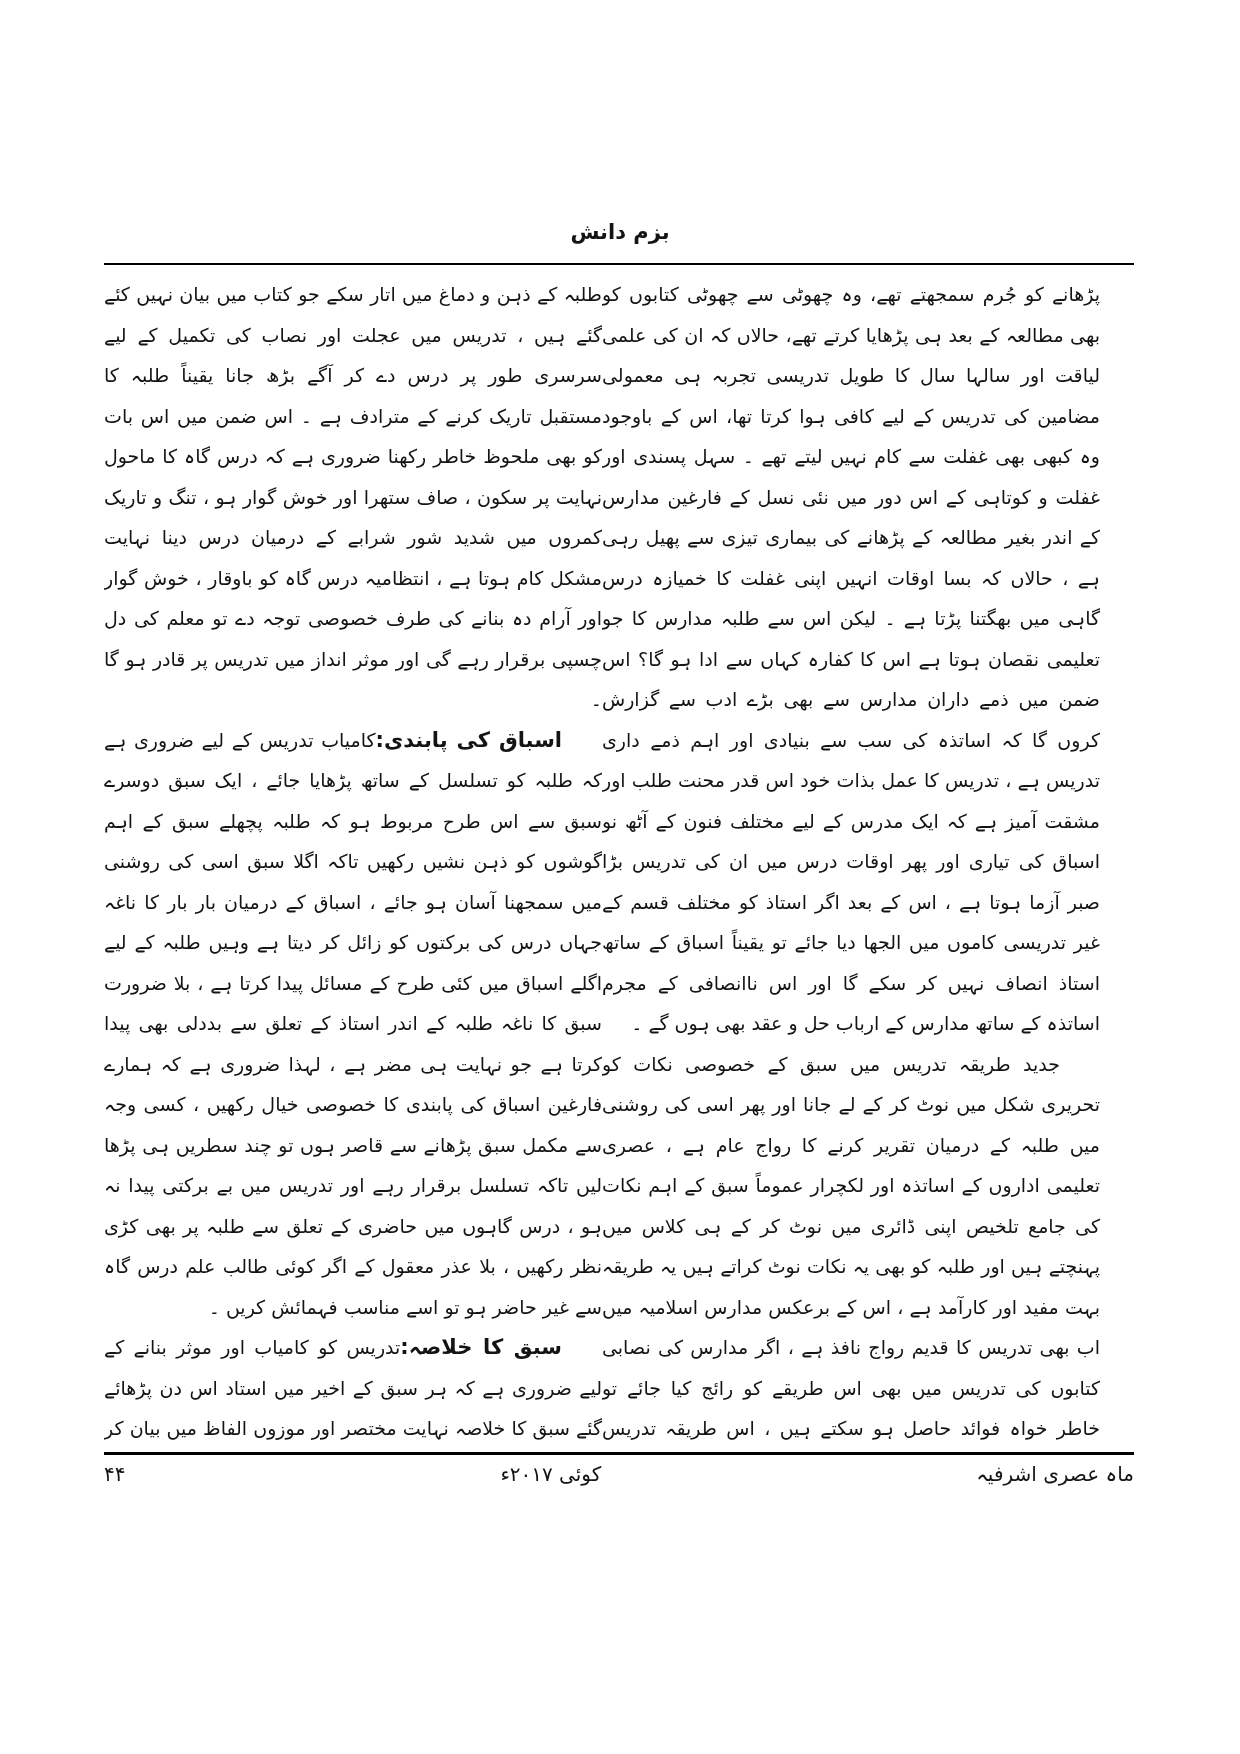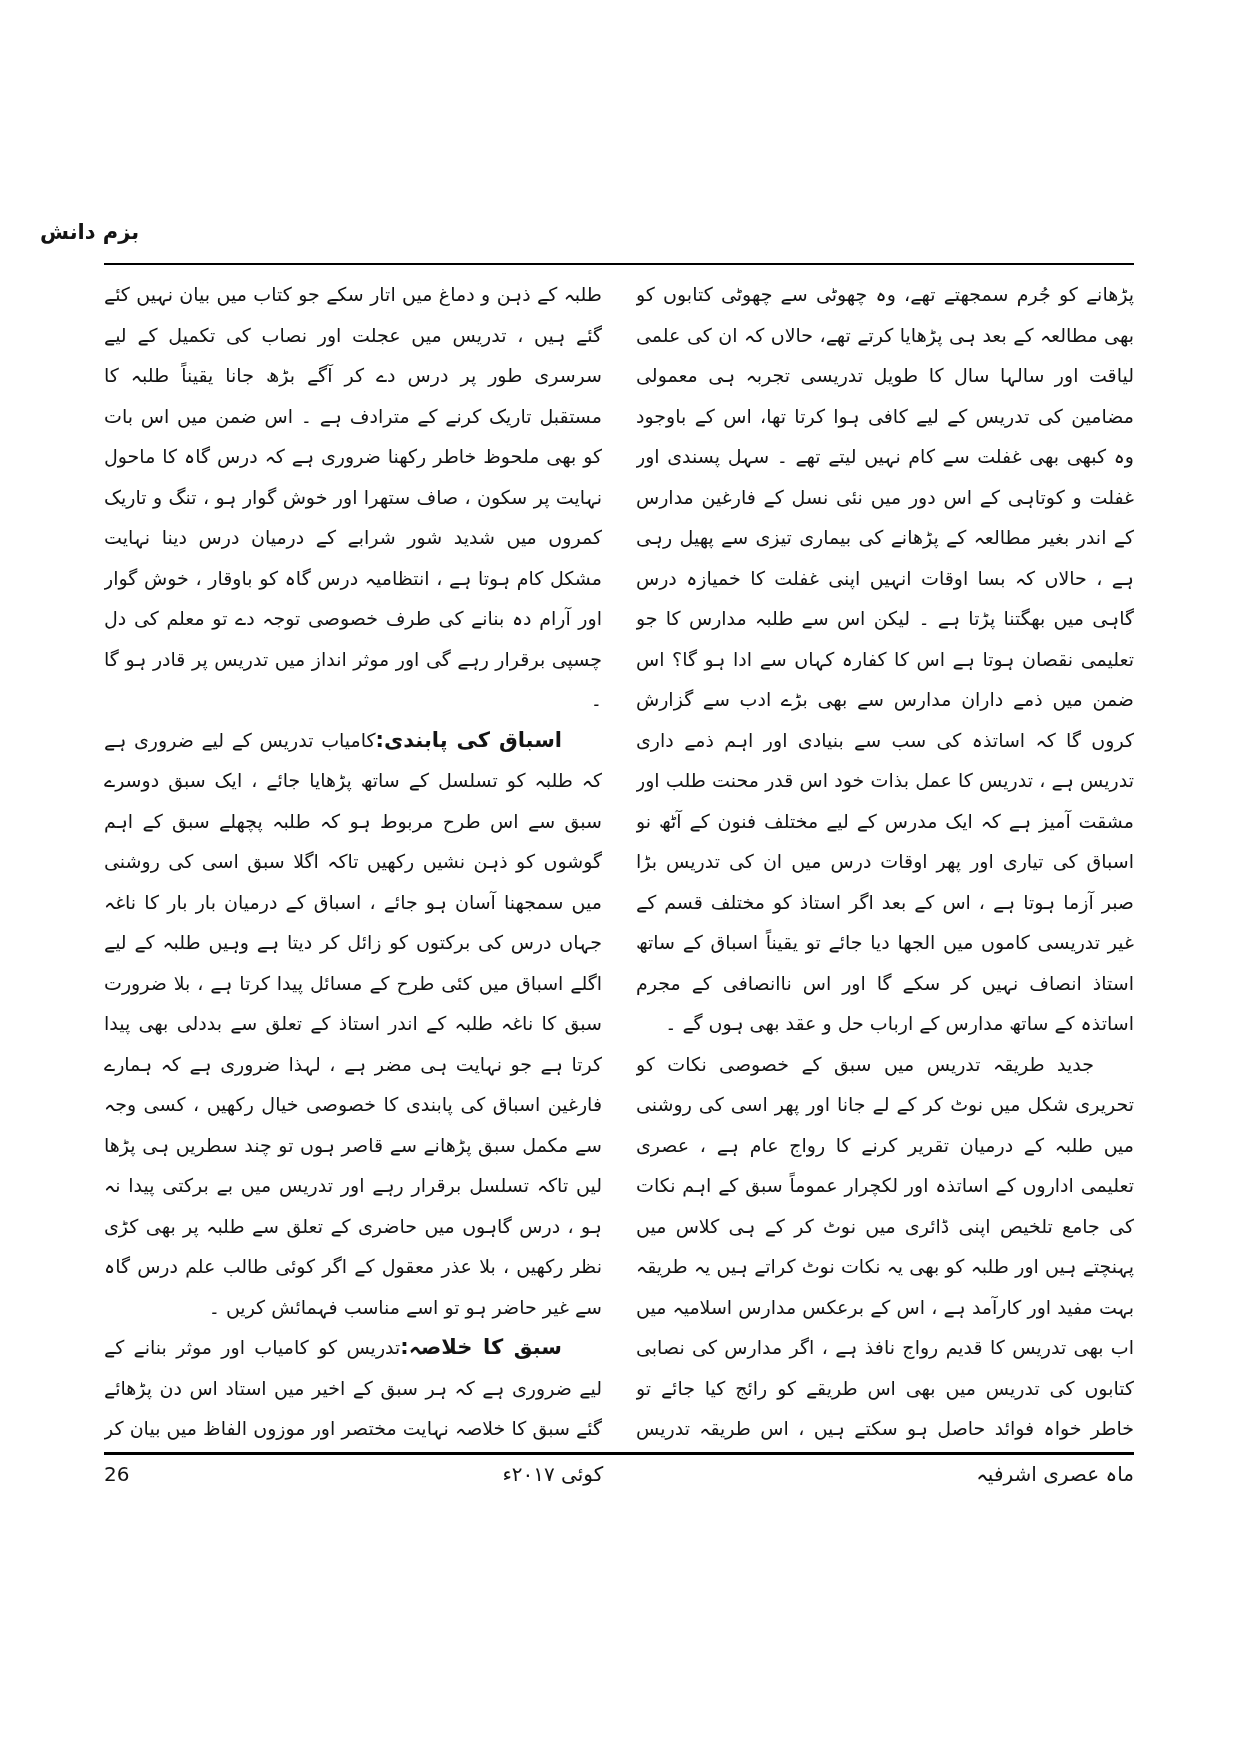--- a/index.html
+++ b/index.html
@@ -15,43 +15,41 @@
     background: #ffffff;
     font-family: "DejaVu Sans", sans-serif;
     color: #141414;
     overflow: hidden;
   }
   .header-title {
     position: absolute;
     top: 220px;
     left: 0;
     right: 0;
-    text-align: left;
+    text-align: center;
     font-weight: bold;
     font-size: 21px;
     letter-spacing: 1px;
-    margin-left: 40px;
   }
   .header-rule {
     position: absolute;
     top: 263px;
     left: 104px;
     width: 1030px;
     height: 2px;
     background: #000;
   }
   .columns {
     position: absolute;
     top: 274px;
     left: 104px;
     width: 1030px;
     height: 1172px;
     display: flex;
     direction: ltr;
-    gap: 34px;
   }
   .col {
     width: 498px;
     height: 100%;
     overflow: hidden;
     direction: rtl;
     text-align: justify;
     font-size: 19px;
     line-height: 40.5px;
   }
@@ -105,16 +103,16 @@
 
     </div>
 
   </div>
 
   <div class="footer-rule"></div>
 
   <div class="footer">
     <span class="footer-item">ماہ عصری اشرفیہ</span>
     <span class="footer-item">کوئی ۲۰۱۷ء</span>
-    <span class="footer-item">26</span>
+    <span class="footer-item">۴۴</span>
   </div>
 
 </div>
 
 </body></html>

